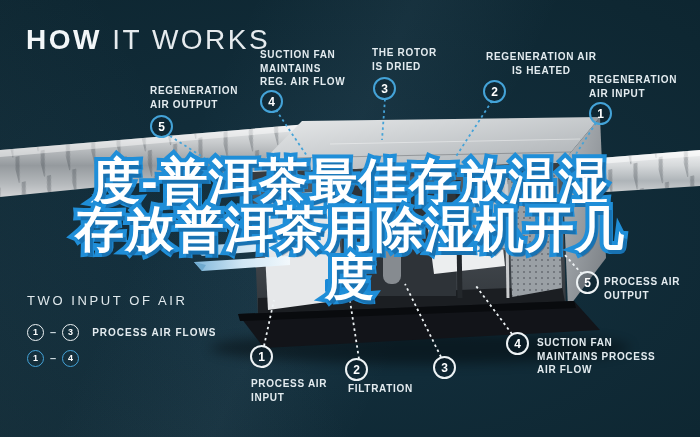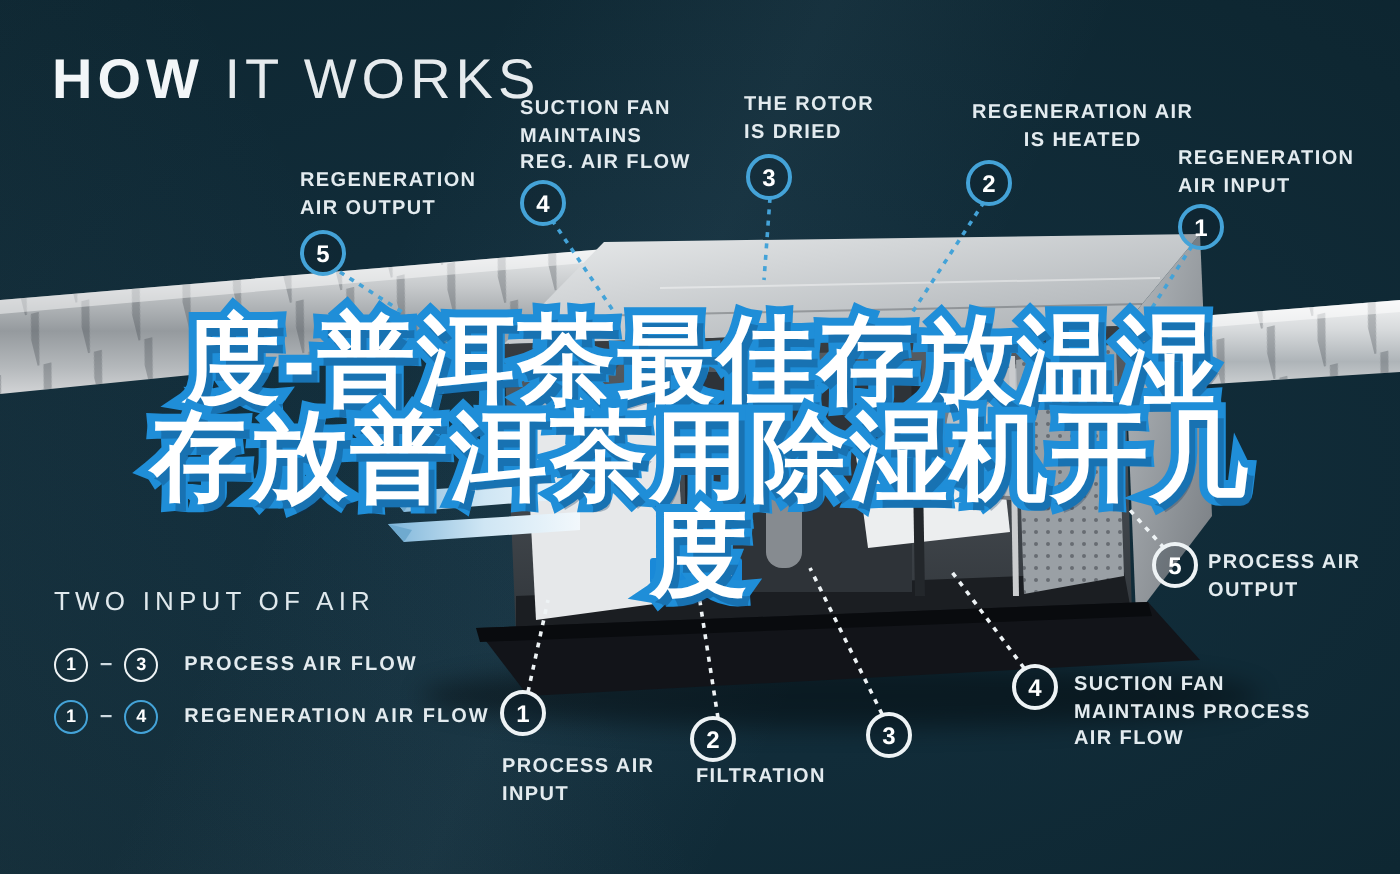--- a/index.html
+++ b/index.html
@@ -226,23 +226,22 @@
   <div class="badge proc" style="left:576px;top:271px;">5</div>
   <div class="lbl" style="left:604px;top:275px;">PROCESS AIR
 OUTPUT</div>
 
   <div class="legend-title">TWO INPUT OF AIR</div>
 
   <div class="legend-row" style="top:323px;">
     <span class="mini w">1</span>
     <span class="dash">–</span>
     <span class="mini w">3</span>
-    <span class="txt">PROCESS AIR FLOW</span>
+    <span class="txt">PROCESS AIR FLOWS</span>
   </div>
 
   <div class="legend-row" style="top:349px;">
     <span class="mini bl">1</span>
     <span class="dash">–</span>
     <span class="mini bl">4</span>
-    <span class="txt">REGENERATION AIR FLOW</span>
   </div>
 
 </div>
 
 </body></html>

